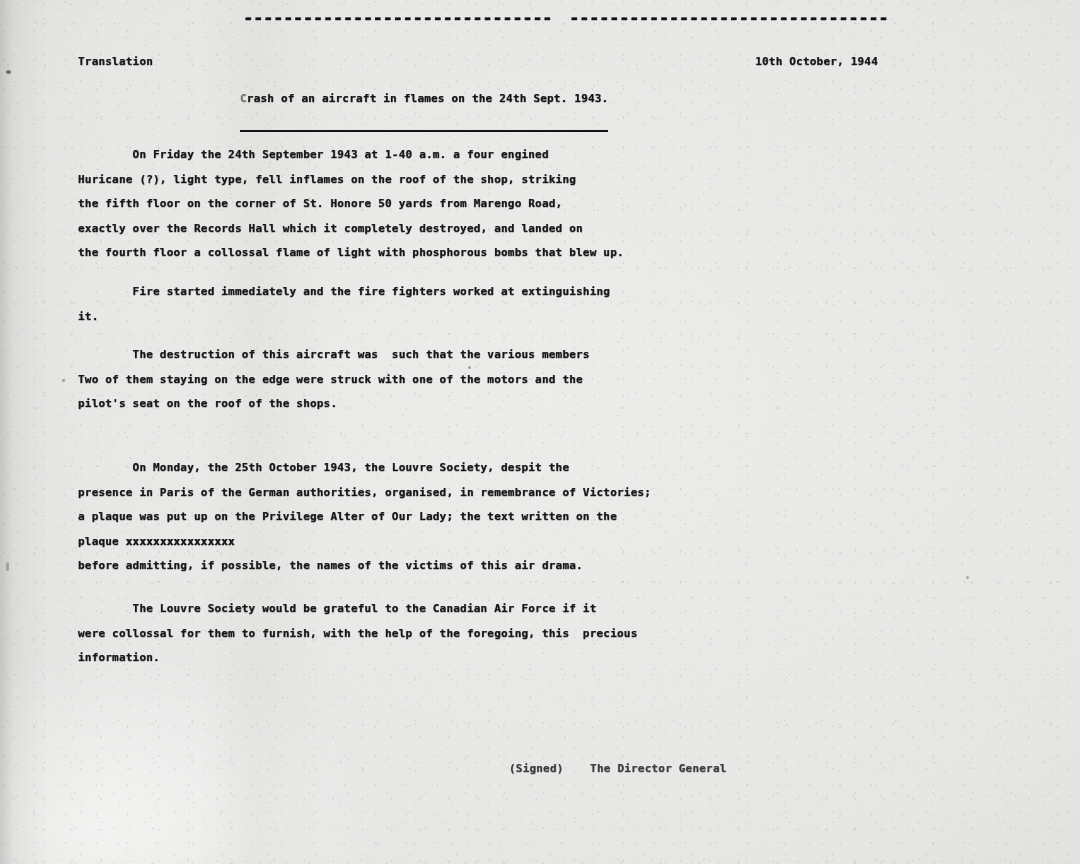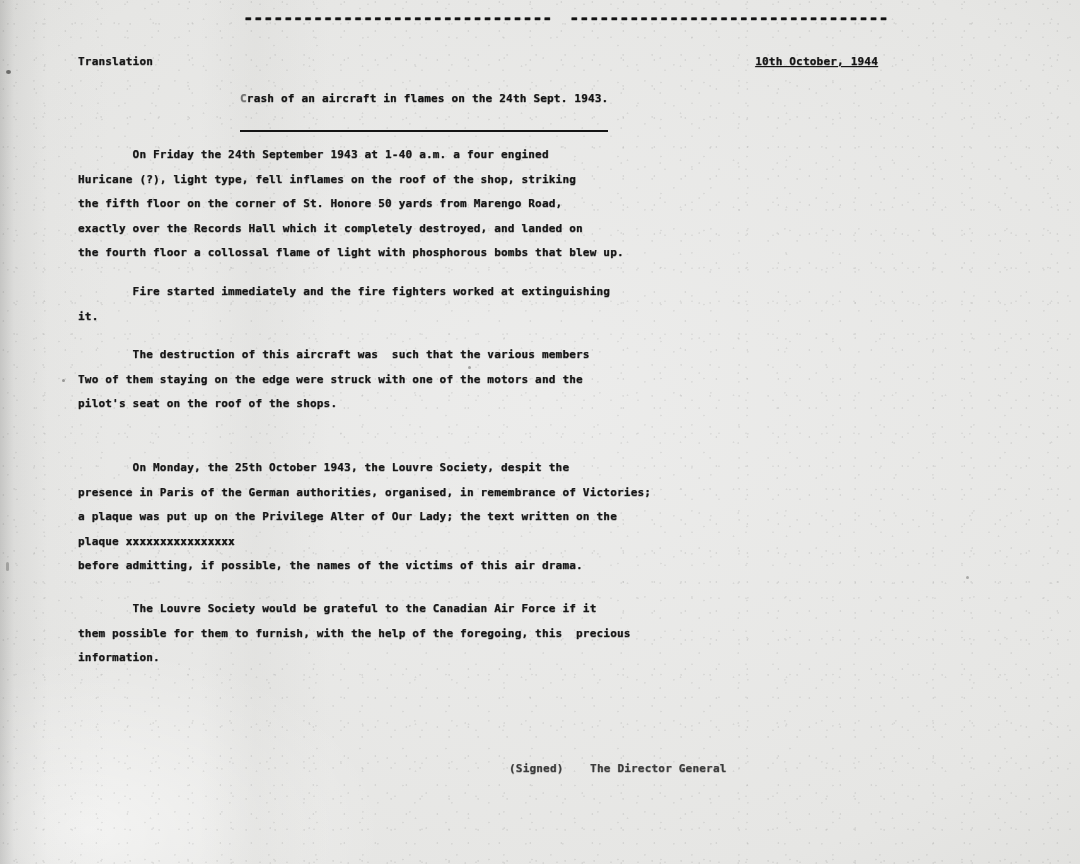--- a/index.html
+++ b/index.html
@@ -90,21 +90,21 @@
 
   #header-row {
     position: absolute;
     left: 78px;
     top: 50px;
     width: 930px;
     display: flex;
     justify-content: space-between;
     align-items: baseline;
   }
-  #header-row .date { margin-right: 130px; text-decoration: underline; }
+  #header-row .date { margin-right: 130px; }
 
   #doc-title {
     position: absolute;
     left: 240px;
     top: 87px;
     padding-bottom: 18px;
     border-bottom: 2.4px solid #141414;
     color: #141414;
   }
   
@@ -185,21 +185,21 @@
     <div class="para" style="top:456px">
       <span class="typed line">        On Monday, the 25th October 1943, the Louvre Society, despit the</span>
       <span class="typed line">presence in Paris of the German authorities, organised, in remembrance of Victories;</span>
       <span class="typed line">a plaque was put up on the Privilege Alter of Our Lady; the text written on the</span>
       <span class="typed line"><span>plaque </span><span class="strikeover"><span class="under">xxxxxxxxxxxxxxxx</span><span class="over">xxxxxxxxxxxxxxxx</span></span></span>
       <span class="typed line">before admitting, if possible, the names of the victims of this air drama.</span>
     </div>
 
     <div class="para" style="top:597px">
       <span class="typed line">        The Louvre Society would be grateful to the Canadian Air Force if it</span>
-      <span class="typed line">them possible for them to furnish, with the help of the foregoing, this  precious</span>
+      <span class="typed line">were collossal for them to furnish, with the help of the foregoing, this  precious</span>
       <span class="typed line">information.</span>
     </div>
 
 
     <div id="signature" class="typed light"><span>(Signed)</span><span class="gap">&nbsp;&nbsp;&nbsp;&nbsp;</span><span>The Director General</span></div>
 
   </div>
 
   <div class="speck" style="left:6px;  top:70px;  width:5px; height:4px;"></div>
   <div class="speck" style="left:468px; top:366px; width:3px; height:3px; opacity:.45;"></div>

